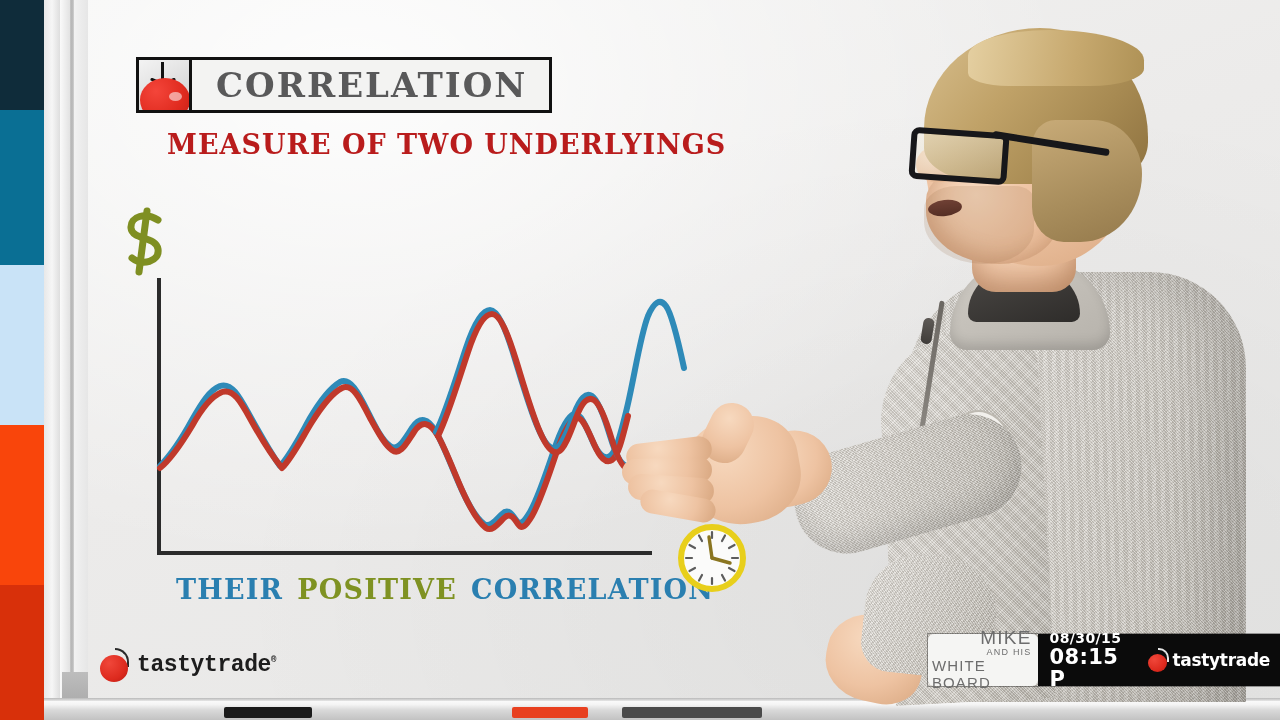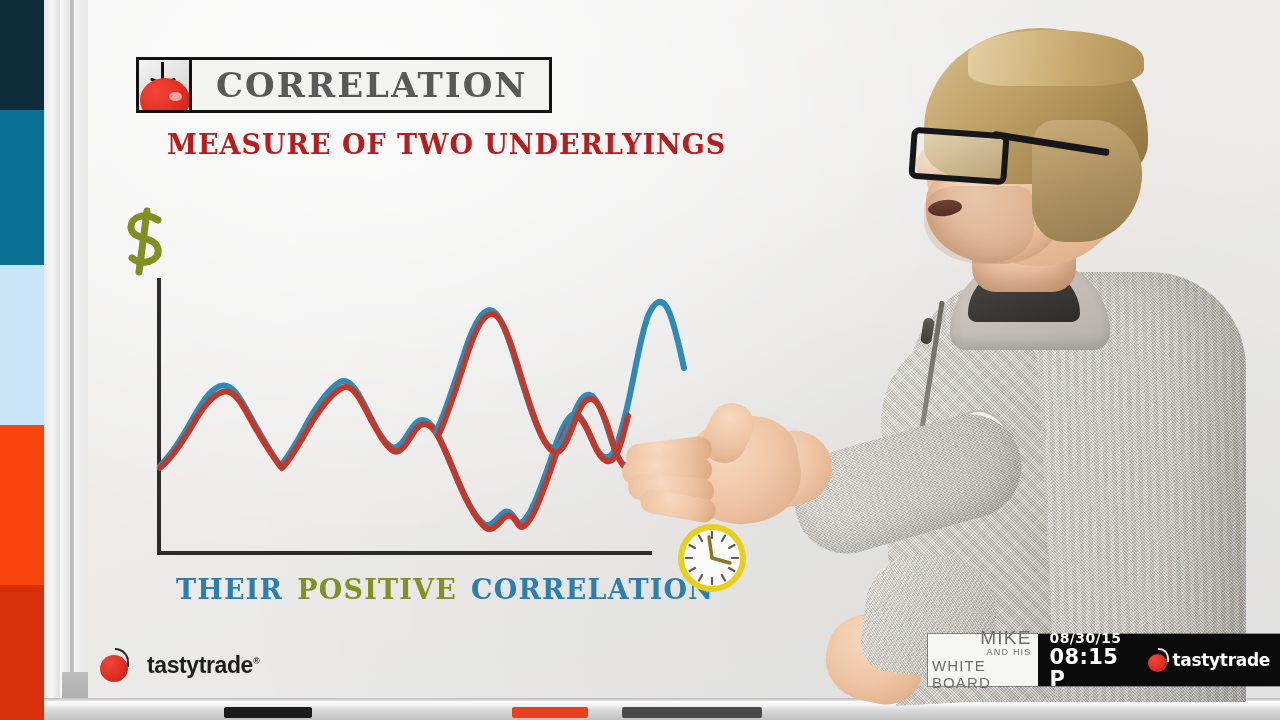--- a/index.html
+++ b/index.html
@@ -61,29 +61,29 @@
   .c-blue{color:#2a7fb0;} .c-olive{color:#7f9222;}
   .caption .sp{display:inline-block;width:14px;}
 
   
   .tt-logo{position:absolute;left:100px;top:648px;z-index:14;display:flex;align-items:center;}
   .cherry{position:relative;width:32px;height:34px;}
   .cherry-ball{position:absolute;left:0;bottom:0;width:28px;height:27px;border-radius:50%;
      background:radial-gradient(circle at 33% 30%,#f0473a,#dd2a1e 62%,#b61a12 100%);}
   .cherry-stem{position:absolute;left:15px;top:0;width:12px;height:17px;
      border-right:2.5px solid #2a2a2a;border-top:2.5px solid #2a2a2a;border-top-right-radius:14px;}
-  .tt-word{font-family:Liberation Sans, sans-serif;font-weight:700;font-size:23px;color:#1d1d1d;
-     letter-spacing:-.4px;margin-left:15px;}
+  .tt-word{font-family:Liberation Mono, monospace;font-weight:700;font-size:23px;color:#1d1d1d;
+     letter-spacing:-.4px;margin-left:5px;}
   .tt-reg{font-size:9px;vertical-align:super;}
 
   
   .bug{position:absolute;left:928px;top:634px;height:52px;z-index:20;display:flex;
        box-shadow:0 0 0 1px rgba(0,0,0,.35);}
   .bug-white{background:#f5f5f3;width:112px;display:flex;flex-direction:column;
-     align-items:flex-end;justify-content:center;padding:2px 6px 2px 4px;box-sizing:border-box;}
+     align-items:flex-end;justify-content:center;padding:2px 6px 2px 4px;box-sizing:border-box;border-radius:6px;}
   .bug-mike{font-family:"Liberation Sans",sans-serif;font-size:19px;color:#6d6d6d;letter-spacing:1.2px;line-height:18px;}
   .bug-and{font-family:"Liberation Sans",sans-serif;font-size:9px;color:#6d6d6d;letter-spacing:1.2px;line-height:10px;}
   .bug-wb{font-family:"Liberation Sans",sans-serif;font-size:15px;color:#6d6d6d;letter-spacing:1.1px;line-height:17px;}
   .bug-black{background:#0b0b0b;display:flex;align-items:center;padding:0 10px 0 12px;}
   .bug-time{display:flex;flex-direction:column;justify-content:center;margin-right:12px;}
   .bug-date{font-family:"DejaVu Sans",sans-serif;font-weight:700;font-size:14px;color:#fff;letter-spacing:.4px;line-height:16px;}
   .bug-clock{font-family:"DejaVu Sans",sans-serif;font-weight:700;font-size:21px;color:#fff;letter-spacing:.4px;line-height:22px;}
   .bug-logo{display:flex;align-items:center;}
   .bug-cherry{position:relative;width:22px;height:24px;margin-right:2px;}
   .bug-cb{position:absolute;left:0;bottom:0;width:19px;height:18px;border-radius:50%;

